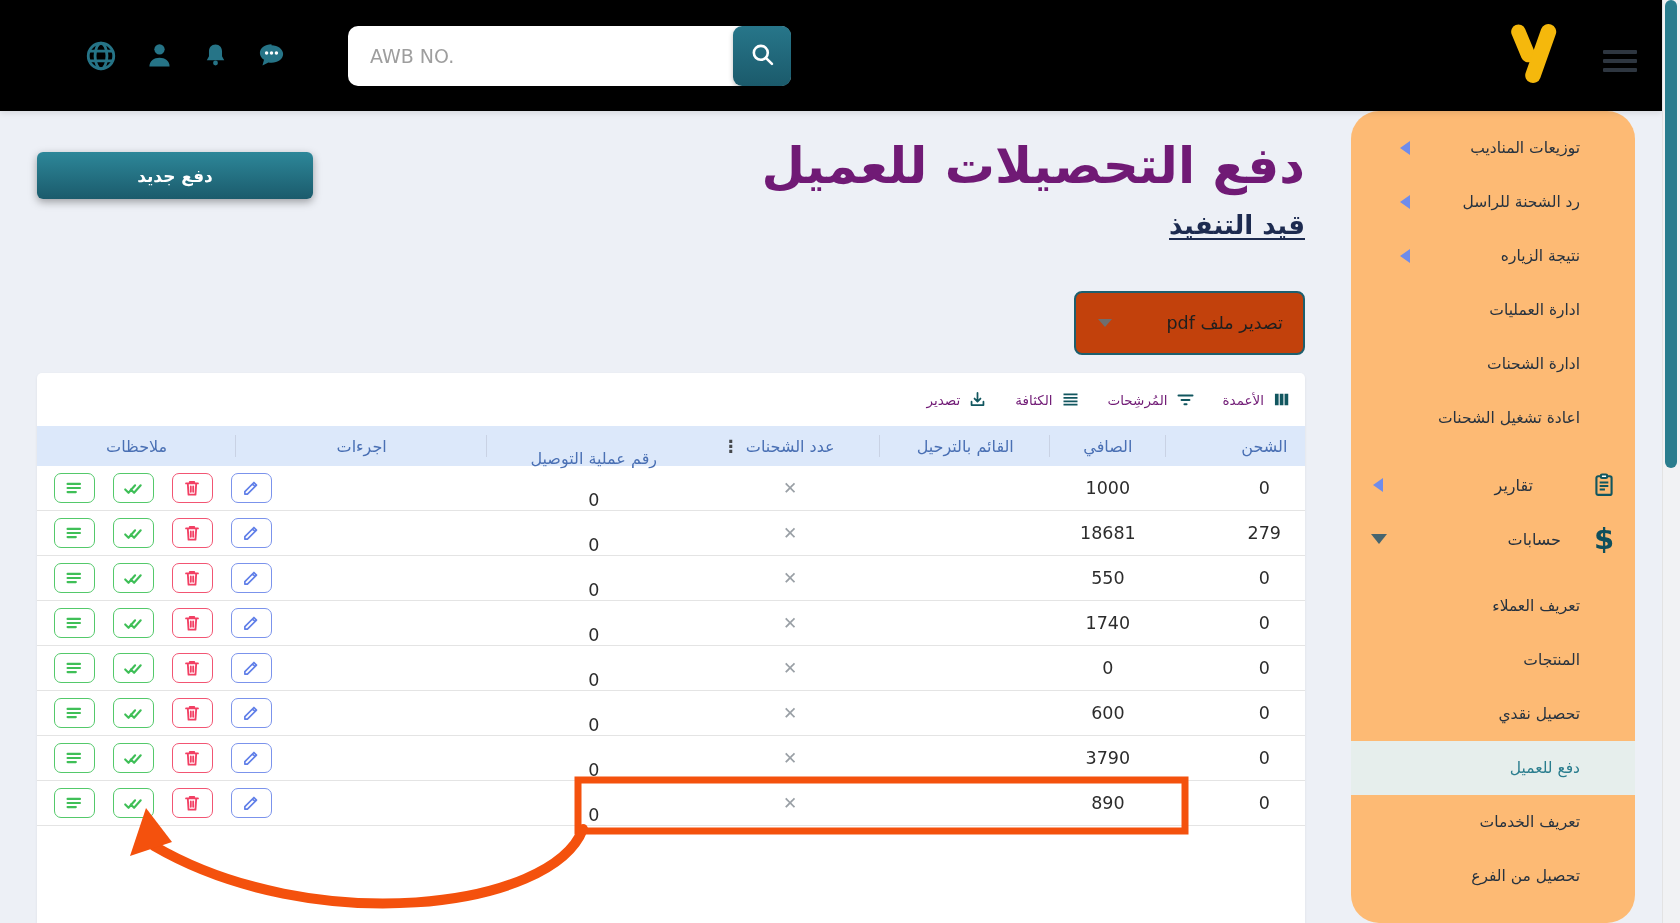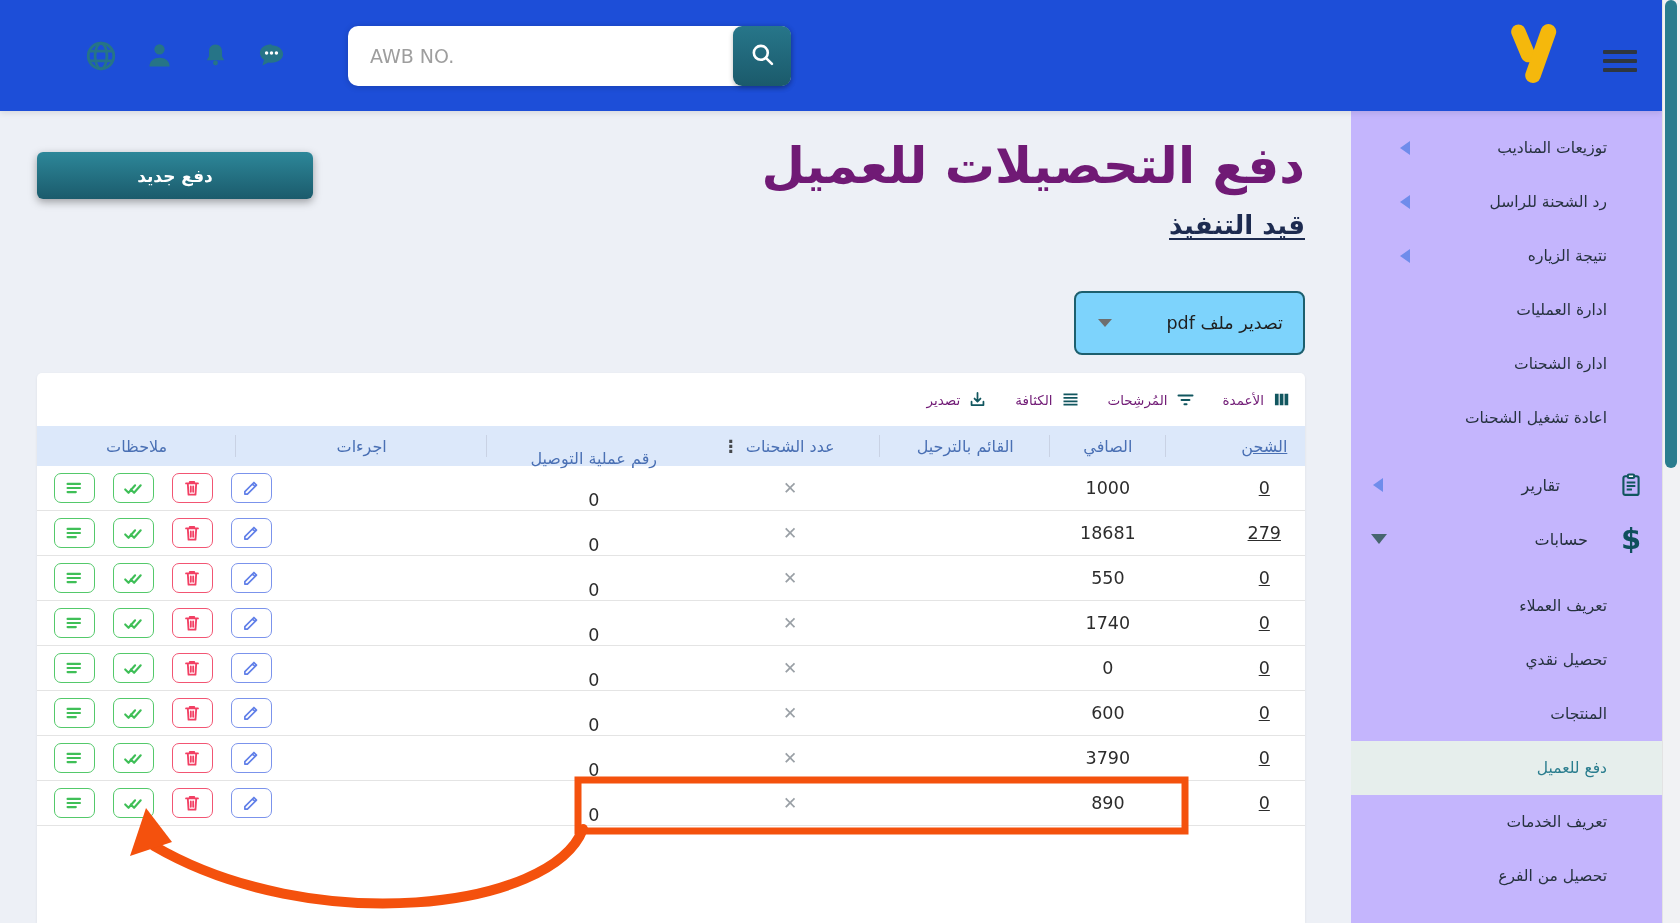--- a/index.html
+++ b/index.html
@@ -1,20 +1,20 @@
 <!DOCTYPE html>
 <html lang="ar"><head>
 <meta charset="utf-8">
 <style>
   * { margin:0; padding:0; box-sizing:border-box; }
   html,body { width:1680px; height:923px; }
   body { font-family:"DejaVu Sans", sans-serif; background:#edf0f6; position:relative; overflow:hidden; }
 
   
-  .topbar { position:absolute; left:0; top:0; width:1662px; height:111px; background:#1d4ed8;
+  .topbar { position:absolute; left:0; top:0; width:1662px; height:111px; background:#000000;
             box-shadow:0 2px 6px rgba(0,0,0,.10); z-index:6; }
   .top-icons { position:absolute; left:84px; top:0; height:111px; display:flex; align-items:center; gap:26px; }
   .icon-btn { background:none; border:none; cursor:pointer; display:flex; align-items:center; }
   .searchbox { position:absolute; left:348px; top:26px; width:443px; height:60px; display:flex;
                border-radius:10px; box-shadow:0 1px 6px rgba(0,0,0,.18); background:#fff; }
   .searchbox input { flex:1; border:none; outline:none; padding:0 22px; font-size:19px; color:#333;
                      border-radius:10px; font-family:inherit; background:transparent; }
   .searchbox input::placeholder { color:#9e9e9e; }
   .search-btn { width:58px; height:60px; border:none; cursor:pointer; border-radius:9px;
                 background:linear-gradient(180deg,#27768a,#1b5a6b); margin-left:-6px;
@@ -22,21 +22,21 @@
   .logo { position:absolute; left:1501px; top:22px; }
   .hamburger { position:absolute; left:1603px; top:45px; width:34px; background:none; border:none; cursor:pointer; }
   .hamburger span { display:block; width:34px; height:4px; background:#2e3640; border-radius:1px; margin:5px 0; }
 
   
   .scrollbar { position:absolute; right:0; top:0; width:18px; height:923px; background:#f1f2f4;
                border-left:1px solid #e3e3e3; z-index:10; }
   .scroll-thumb { position:absolute; right:3px; top:0; width:12px; height:468px; background:#2a7d8e; border-radius:7px; }
 
   
-  .sidebar { position:absolute; left:1351px; top:111px; width:311px; bottom:0; background:#c4b5fd; z-index:5; padding-top:10px; overflow:hidden; }
+  .sidebar { position:absolute; left:1351px; top:111px; width:284px; bottom:0; background:#fdba74; z-index:5; padding-top:10px; overflow:hidden;border-radius:28px; }
   .sb-item { height:54px; display:flex; align-items:center; direction:ltr; cursor:pointer; }
   .sb-item.gap-before { margin-top:13px;gap:28px; }
   .sb-label { margin-left:auto; margin-right:55px; font-size:15.5px; color:#26323f; direction:rtl; white-space:nowrap; }
   .sb-item.group .sb-label { margin-right:28px; font-size:16px; }
   .sb-icon { width:30px; margin-right:16px; display:flex; justify-content:center; align-items:center; }
   .dollar-glyph { font-size:29px; font-weight:700; color:#0f4f5c; line-height:1; }
   .caret { width:0; height:0; flex:0 0 auto; }
   .caret.left { margin-left:49px; border-top:7px solid transparent; border-bottom:7px solid transparent; border-right:10px solid #6f8ceb; }
   .sb-item.group .caret.left { margin-left:22px; }
   .caret.down { margin-left:20px; border-left:8px solid transparent; border-right:8px solid transparent; border-top:10px solid #47656f; }
@@ -44,40 +44,40 @@
   .sb-item.active .sb-label { color:#2a7d8e; }
 
   
   .main { position:absolute; left:0; top:111px; width:1351px; bottom:0; }
   .page-title { position:absolute; top:26px; right:46px; direction:rtl; font-size:50px; font-weight:700; color:#701a75; }
   .page-subtitle { position:absolute; top:99px; right:46px; direction:rtl; font-size:26px; font-weight:700; color:#1d2b50;
                    text-decoration:underline; text-underline-offset:4px; }
   .new-payment-btn { position:absolute; left:37px; top:41px; width:276px; height:47px; border:none; cursor:pointer;
                      background:linear-gradient(180deg,#2d8799,#1b5b6c); border-radius:6px; color:#fff; font-size:17px;
                      font-weight:700; font-family:inherit; box-shadow:0 3px 8px rgba(0,0,0,.35); }
-  .export-select { position:absolute; left:1074px; top:180px; width:231px; height:64px; background:#7dd3fc;
+  .export-select { position:absolute; left:1074px; top:180px; width:231px; height:64px; background:#c2410c;
                    border:2px solid #1d5f6e; border-radius:8px; display:flex; align-items:center; cursor:pointer; }
   .sel-caret { margin-left:22px; width:0; height:0; border-left:7px solid transparent; border-right:7px solid transparent;
                border-top:8px solid #6e6e6e; }
   .sel-value { margin-left:auto; margin-right:20px; direction:rtl; font-size:17.5px; color:#1f1f1f; }
 
   
   .card { position:absolute; left:37px; top:262px; width:1268px; bottom:0; background:#fff;
           border-radius:5px 5px 0 0; box-shadow:0 1px 3px rgba(0,0,0,.07); }
   .toolbar { height:53px; display:flex; direction:rtl; align-items:center; padding:0 13px; gap:27px; }
   .tb-item { display:flex; align-items:center; gap:7px; cursor:pointer; background:none; border:none; font-family:inherit; }
   .tb-item svg { width:21px; height:21px; display:block; }
   .tb-label { font-size:13.5px; color:#701a75; }
   .thead { height:40px; background:#dce8fa; display:flex; direction:rtl; align-items:stretch; }
   .hcell { display:flex; align-items:center; justify-content:center; font-size:16px; color:#4a70b4; position:relative; direction:rtl; }
   .hcell:not(:first-child)::before { content:''; position:absolute; right:0; top:9px; bottom:9px; width:1px; background:#c9d2e4; }
   .hdots { position:absolute; left:22px; color:#45484c; font-size:17px; font-weight:700; }
   .trow { height:45px; display:flex; direction:rtl; align-items:stretch; border-bottom:1px solid #e4e4e4; }
   .tcell { display:flex; align-items:center; justify-content:center; font-size:17.5px; color:#2c2c2c; }
-  .col-0 { width:11%;   padding-left:58px;text-decoration:underline; }
+  .col-0 { width:11%;   padding-left:58px; }
   .col-1 { width:9.1%;  }
   .col-2 { width:13.4%; }
   .col-3 { width:14.2%; }
   .col-4 { width:16.8%;margin-top:24px; }
   .col-5 { width:15.7%; }
   .col-6 { width:19.8%; }
   .xmark { color:#9aa0a6; font-size:17px; }
   .actions { display:flex; direction:ltr; gap:18px; justify-content:center; align-items:center; width:100%; }
   .abtn { width:41px; height:30px; border-radius:7px; background:#fff; display:flex; align-items:center; justify-content:center;
           cursor:pointer; border:1.6px solid #ccc; padding:0; }
@@ -580,24 +580,24 @@
       <span class="caret down"></span>
       <span class="sb-label">حسابات</span>
       <span class="sb-icon">
         <span class="dollar-glyph">$</span>
       </span>
     </div>
     <div class="sb-item sub gap-before">
       <span class="sb-label">تعريف العملاء</span>
     </div>
     <div class="sb-item sub">
+      <span class="sb-label">المنتجات</span>
+    </div>
+    <div class="sb-item sub">
       <span class="sb-label">تحصيل نقدي</span>
-    </div>
-    <div class="sb-item sub">
-      <span class="sb-label">المنتجات</span>
     </div>
     <div class="sb-item sub active">
       <span class="sb-label">دفع للعميل</span>
     </div>
     <div class="sb-item sub">
       <span class="sb-label">تعريف الخدمات</span>
     </div>
     <div class="sb-item sub">
       <span class="sb-label">تحصيل من الفرع</span>
     </div>

